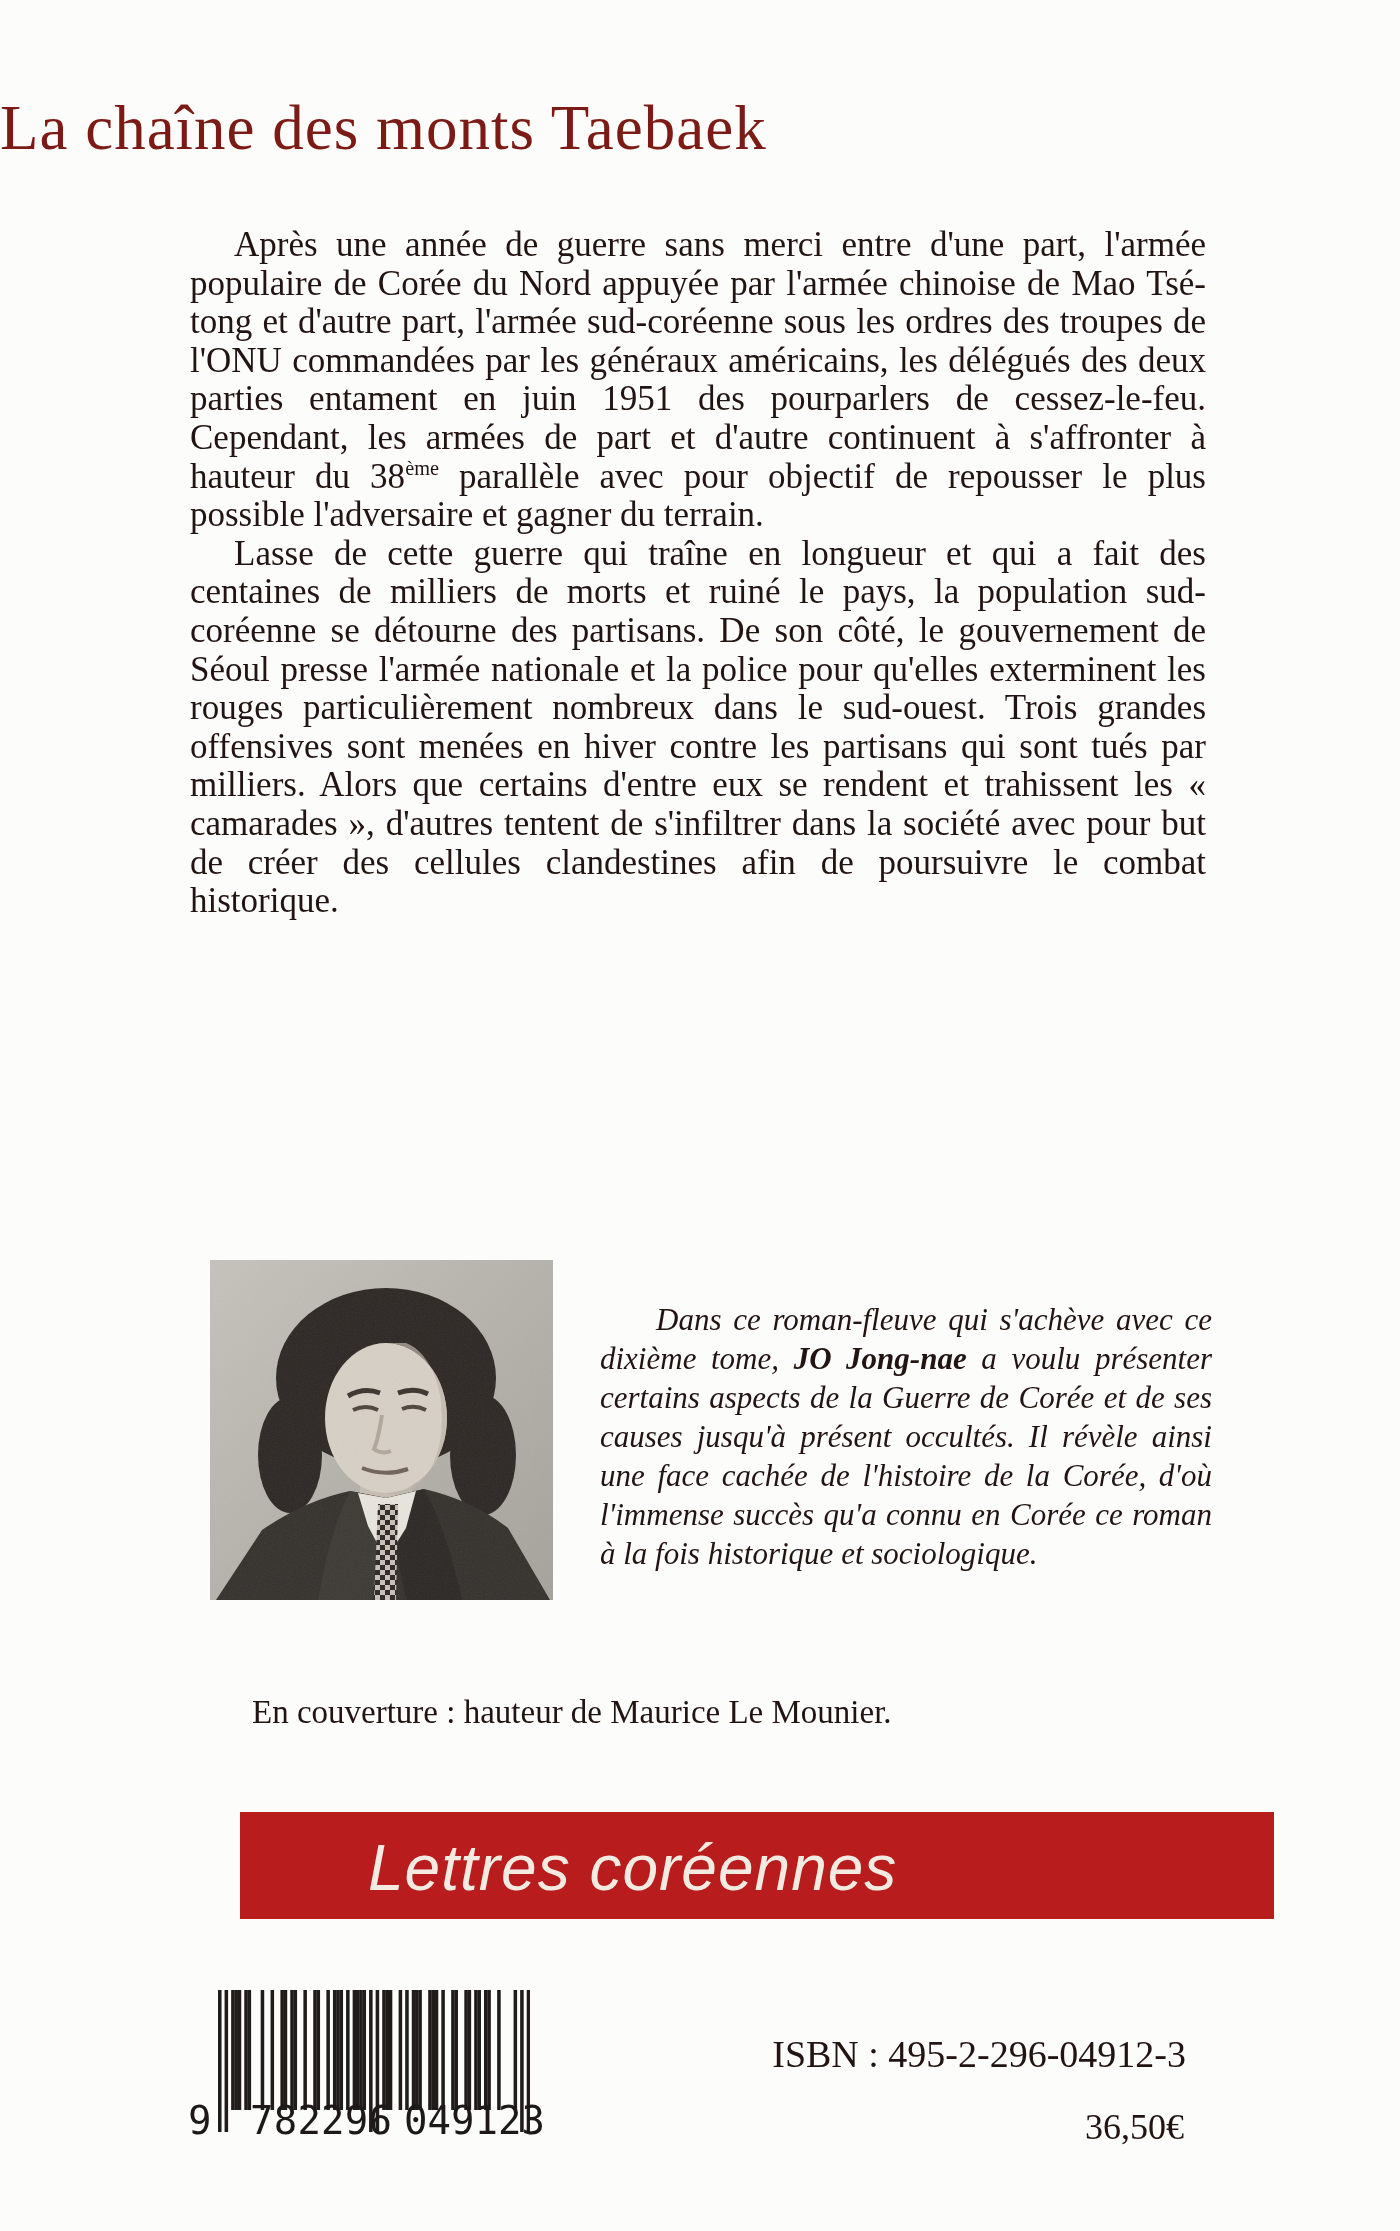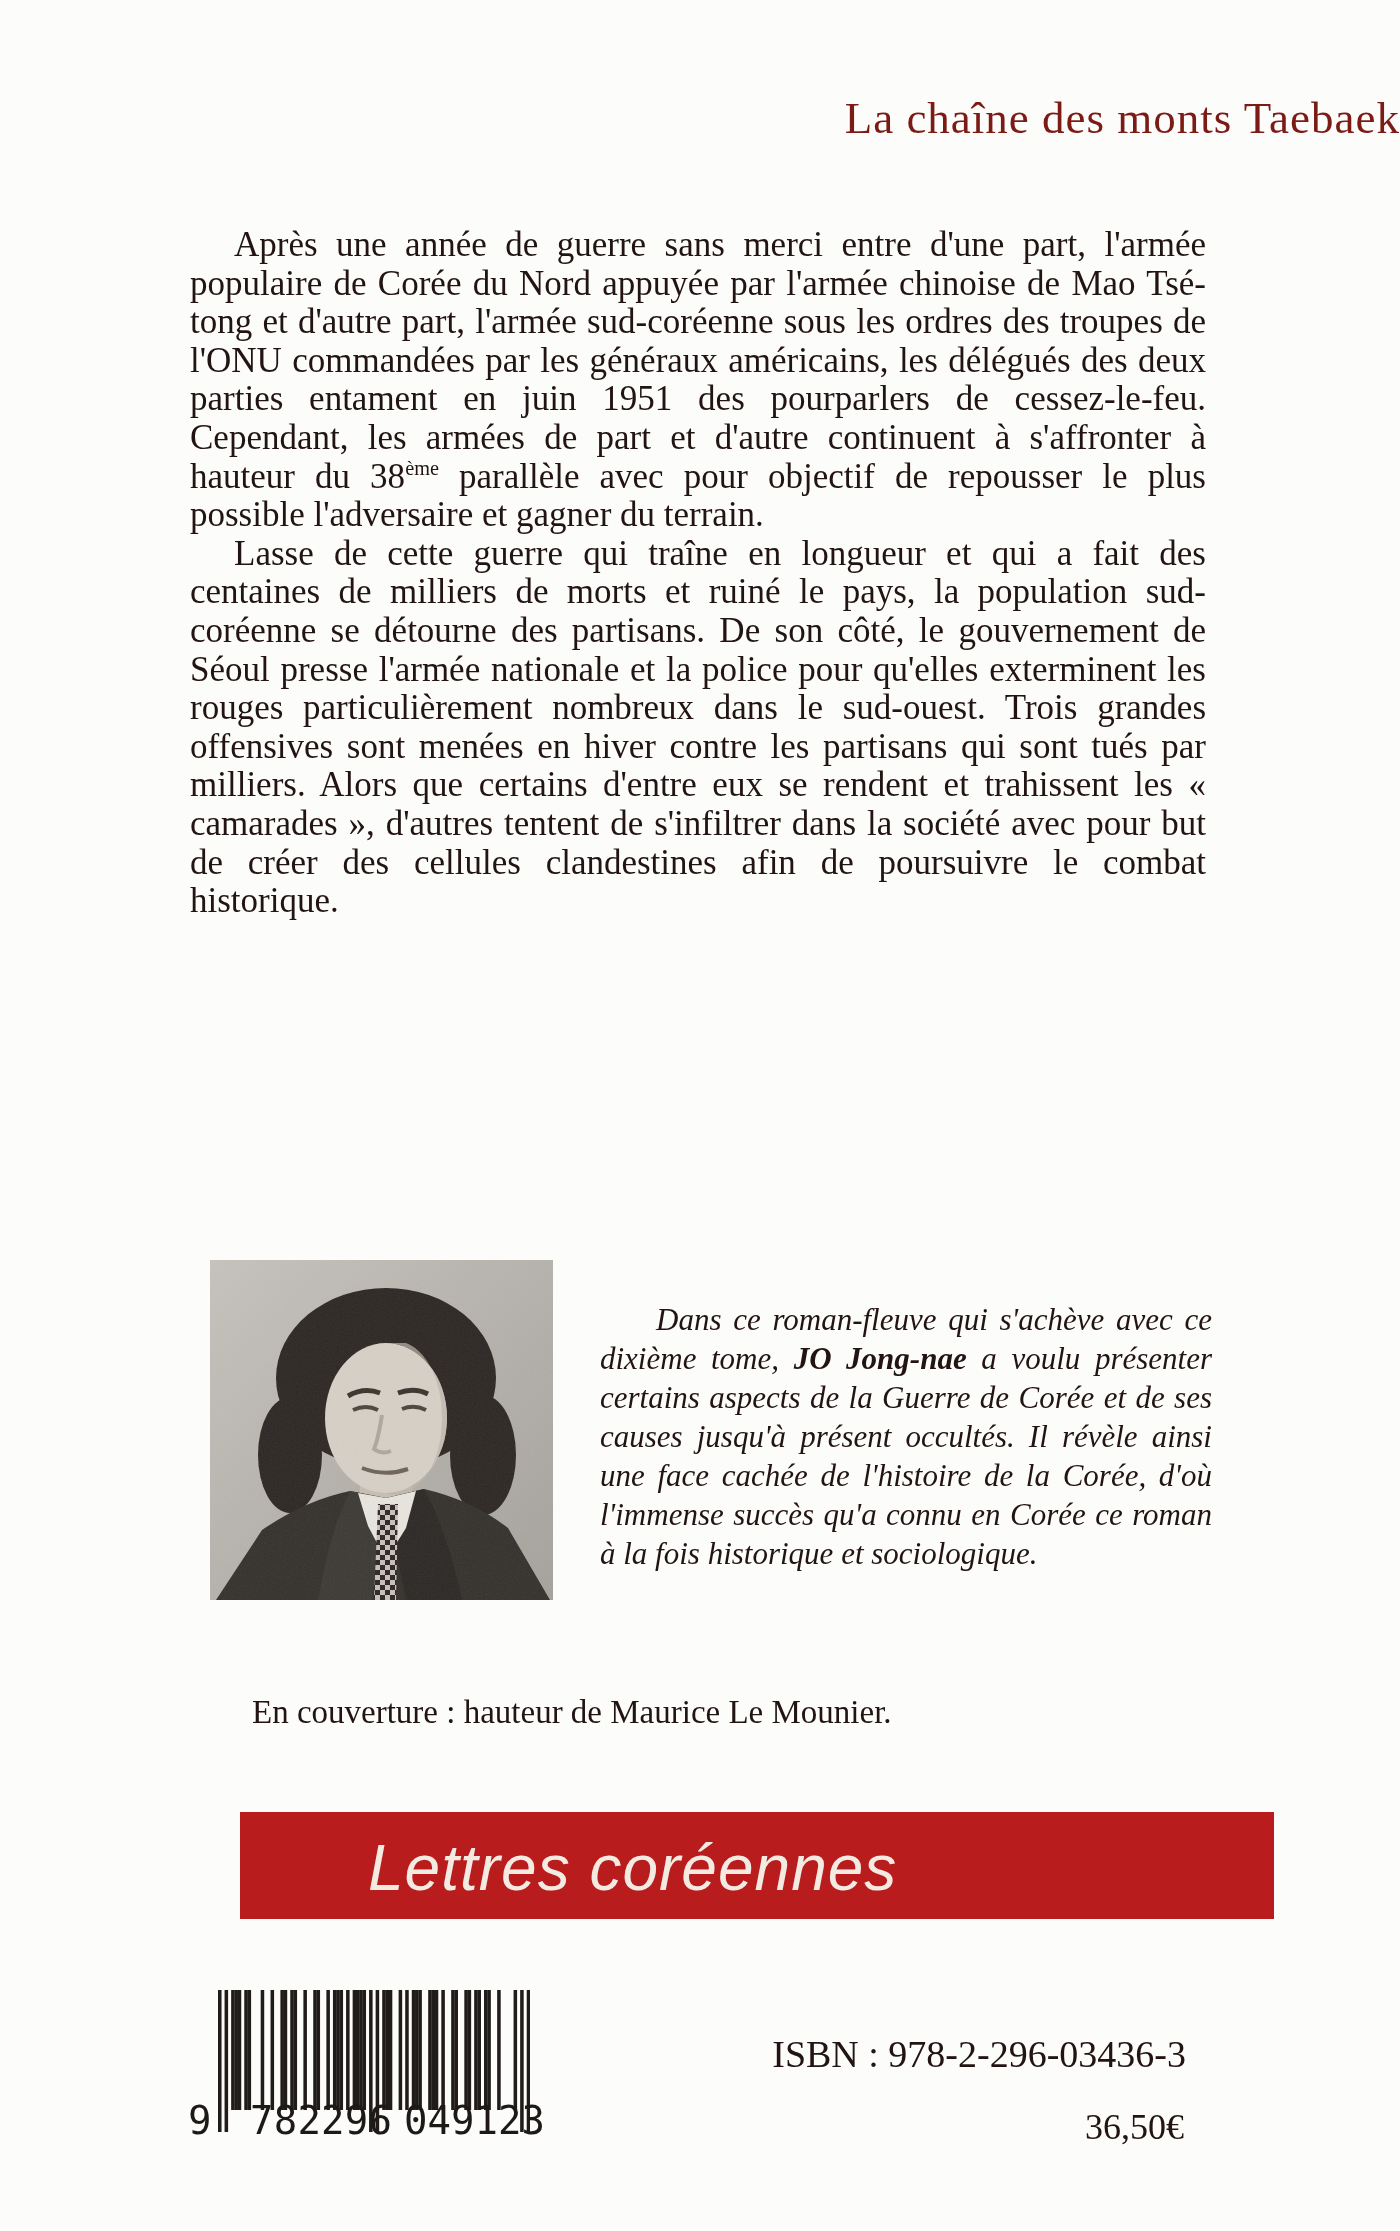--- a/index.html
+++ b/index.html
@@ -3,21 +3,21 @@
 <meta charset="utf-8">
 <style>
   html,body{margin:0;padding:0;background:#e8e8e6;}
   .page{
     position:relative;width:1400px;height:2231px;margin:0 auto;
     background:#fcfcfa;overflow:hidden;
     font-family:"Liberation Serif", serif;color:#221412;
   }
   .title{
     position:absolute;left:0;top:92px;width:1400px;
-    text-align:right;font-size:45px;letter-spacing:1px;
+    text-align:left;font-size:63px;letter-spacing:1px;
     color:#7c1b15;
   }
   .body-text{
     position:absolute;left:190px;top:226px;width:1016px;
     font-size:35px;line-height:38.6px;text-align:justify;
   }
   .body-text p{margin:0;text-indent:44px;}
   .sup{vertical-align:super;font-size:0.58em;line-height:0;}
   .photo{
     position:absolute;left:210px;top:1260px;width:343px;height:340px;
@@ -195,16 +195,16 @@
           <span>0</span>
           <span>4</span>
           <span>9</span>
           <span>1</span>
           <span>2</span>
           <span>3</span>
         </div>
     </div>
   </div>
 
-  <div class="isbn">ISBN : 978-2-296-03436-3</div>
+  <div class="isbn">ISBN : 495-2-296-04912-3</div>
   <div class="price">36,50€</div>
 
 </div>
 
 </body></html>

